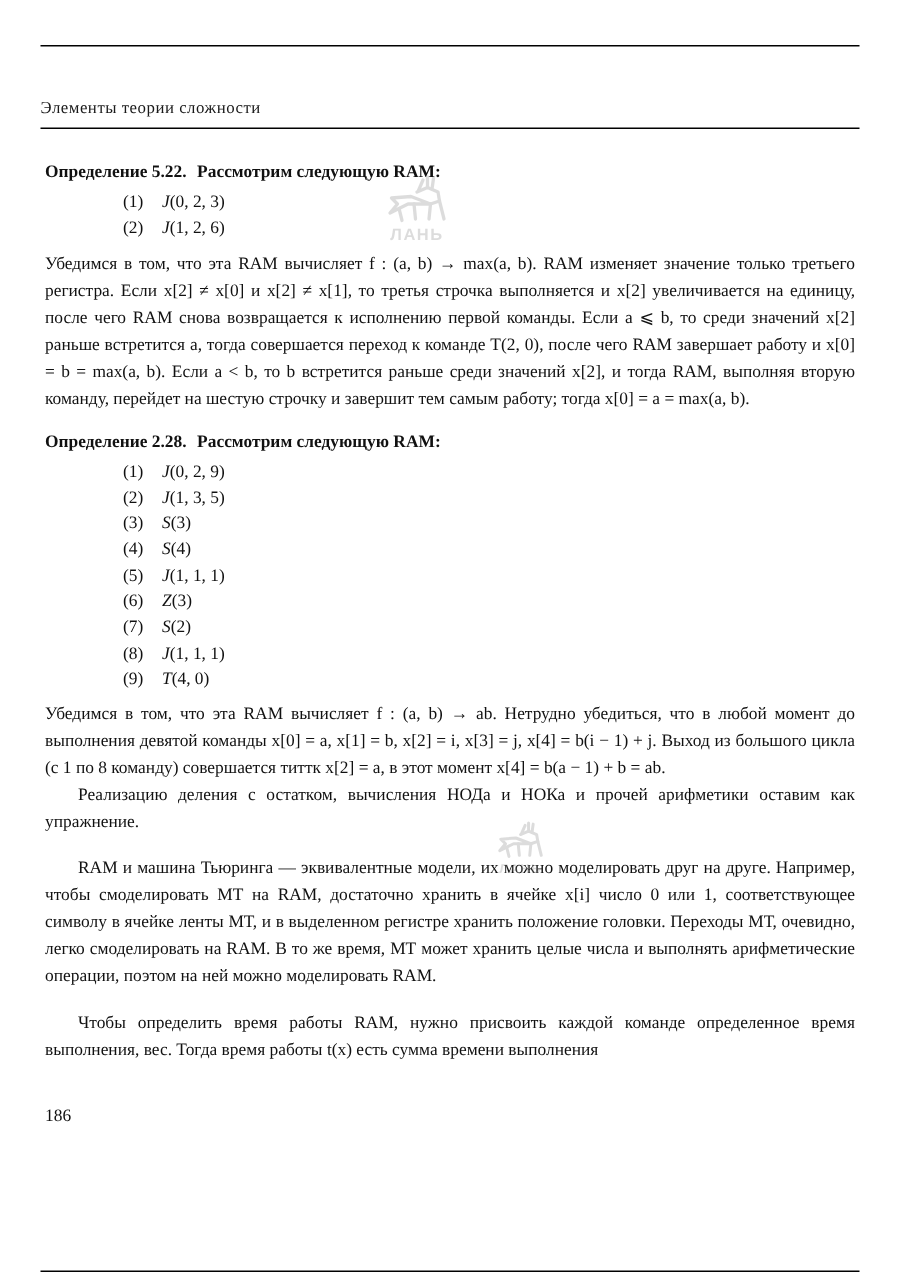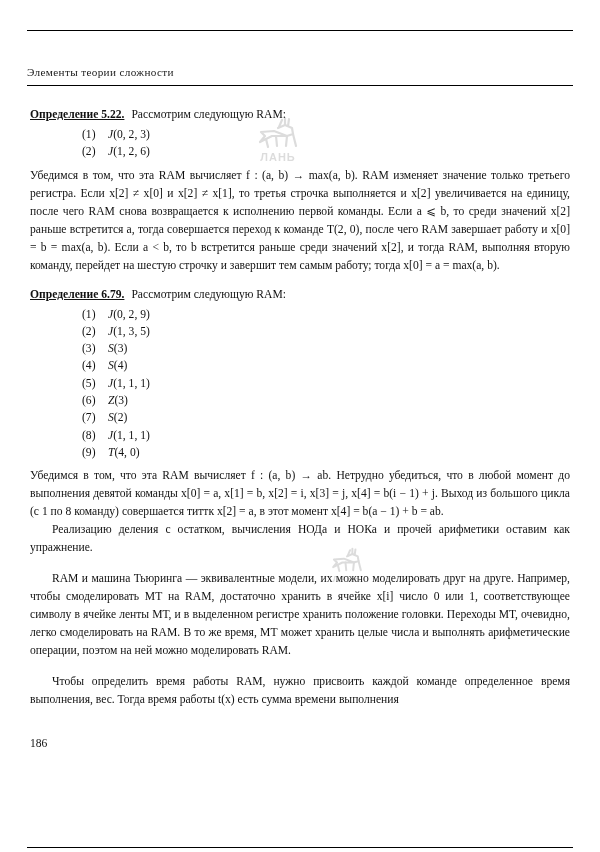--- a/index.html
+++ b/index.html
@@ -55,24 +55,24 @@
     line-height: 1.555;
     text-align: justify;
     color: #111111;
   }
 
   .def-head {
     margin: 0 0 1px 0;
   }
   .def-head .dh-label {
     font-weight: bold;
-    text-decoration: underline;
   }
   .def-head .dh-text {
     margin-left: 7px;
+    font-weight: bold;
   }
 
   .instr-list {
     list-style: none;
     margin: 2px 0 6px 0;
     padding: 0 0 0 52px;
   }
   .instr-list li {
     line-height: 1.49;
     white-space: nowrap;
@@ -148,21 +148,21 @@
       </p>
       <ol class="instr-list">
         <li><span class="num">(1)</span><span class="op">J</span><span>(0, 2, 3)</span></li>
         <li><span class="num">(2)</span><span class="op">J</span><span>(1, 2, 6)</span></li>
       </ol>
       <p class="body-par">Убедимся в том, что эта RAM вычисляет f : (a, b) → max(a, b). RAM изменяет значение только третьего регистра. Если x[2] ≠ x[0] и x[2] ≠ x[1], то третья строчка выполняется и x[2] увеличивается на единицу, после чего RAM снова возвращается к исполнению первой команды. Если a ⩽ b, то среди значений x[2] раньше встретится a, тогда совершается переход к команде T(2, 0), после чего RAM завершает работу и x[0] = b = max(a, b). Если a &lt; b, то b встретится раньше среди значений x[2], и тогда RAM, выполняя вторую команду, перейдет на шестую строчку и завершит тем самым работу; тогда x[0] = a = max(a, b).</p>
     </div>
 
     <div class="gap-before">
       <p class="def-head">
-        <span class="dh-label">Определение 6.79.</span><span class="dh-text">Рассмотрим следующую RAM:</span>
+        <span class="dh-label">Определение 2.28.</span><span class="dh-text">Рассмотрим следующую RAM:</span>
       </p>
       <ol class="instr-list">
         <li><span class="num">(1)</span><span class="op">J</span><span>(0, 2, 9)</span></li>
         <li><span class="num">(2)</span><span class="op">J</span><span>(1, 3, 5)</span></li>
         <li><span class="num">(3)</span><span class="op">S</span><span>(3)</span></li>
         <li><span class="num">(4)</span><span class="op">S</span><span>(4)</span></li>
         <li><span class="num">(5)</span><span class="op">J</span><span>(1, 1, 1)</span></li>
         <li><span class="num">(6)</span><span class="op">Z</span><span>(3)</span></li>
         <li><span class="num">(7)</span><span class="op">S</span><span>(2)</span></li>
         <li><span class="num">(8)</span><span class="op">J</span><span>(1, 1, 1)</span></li>

